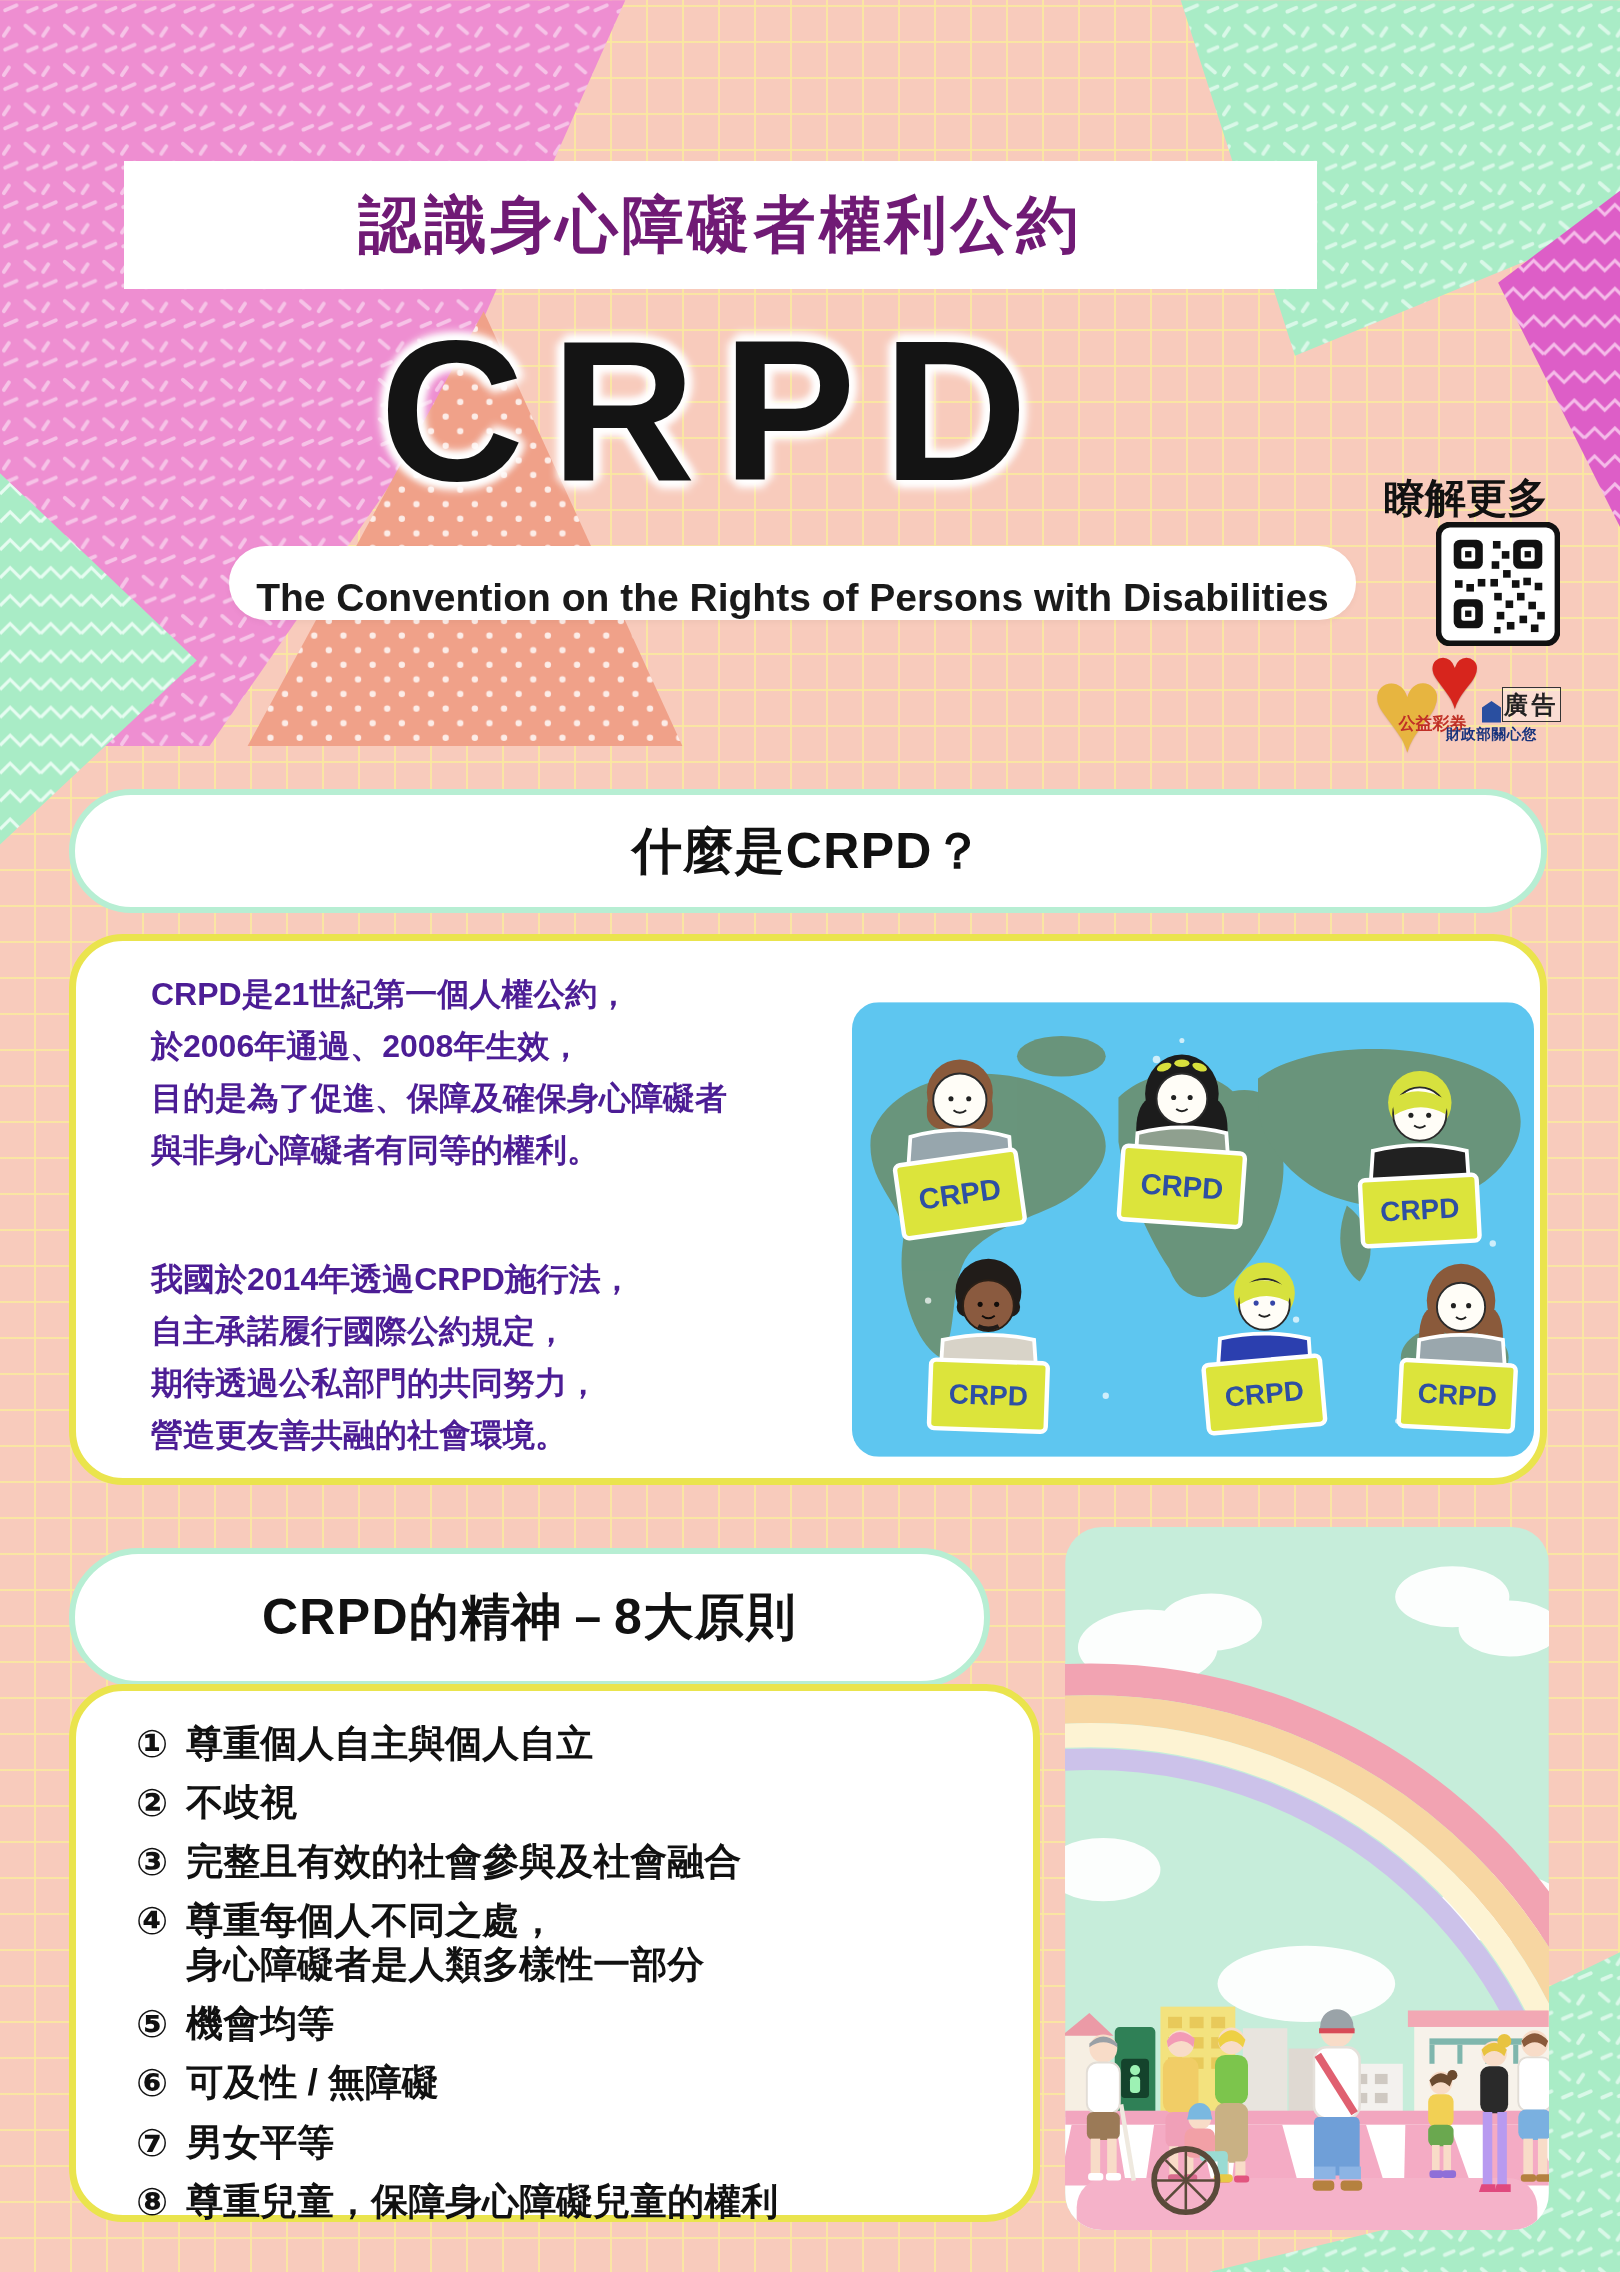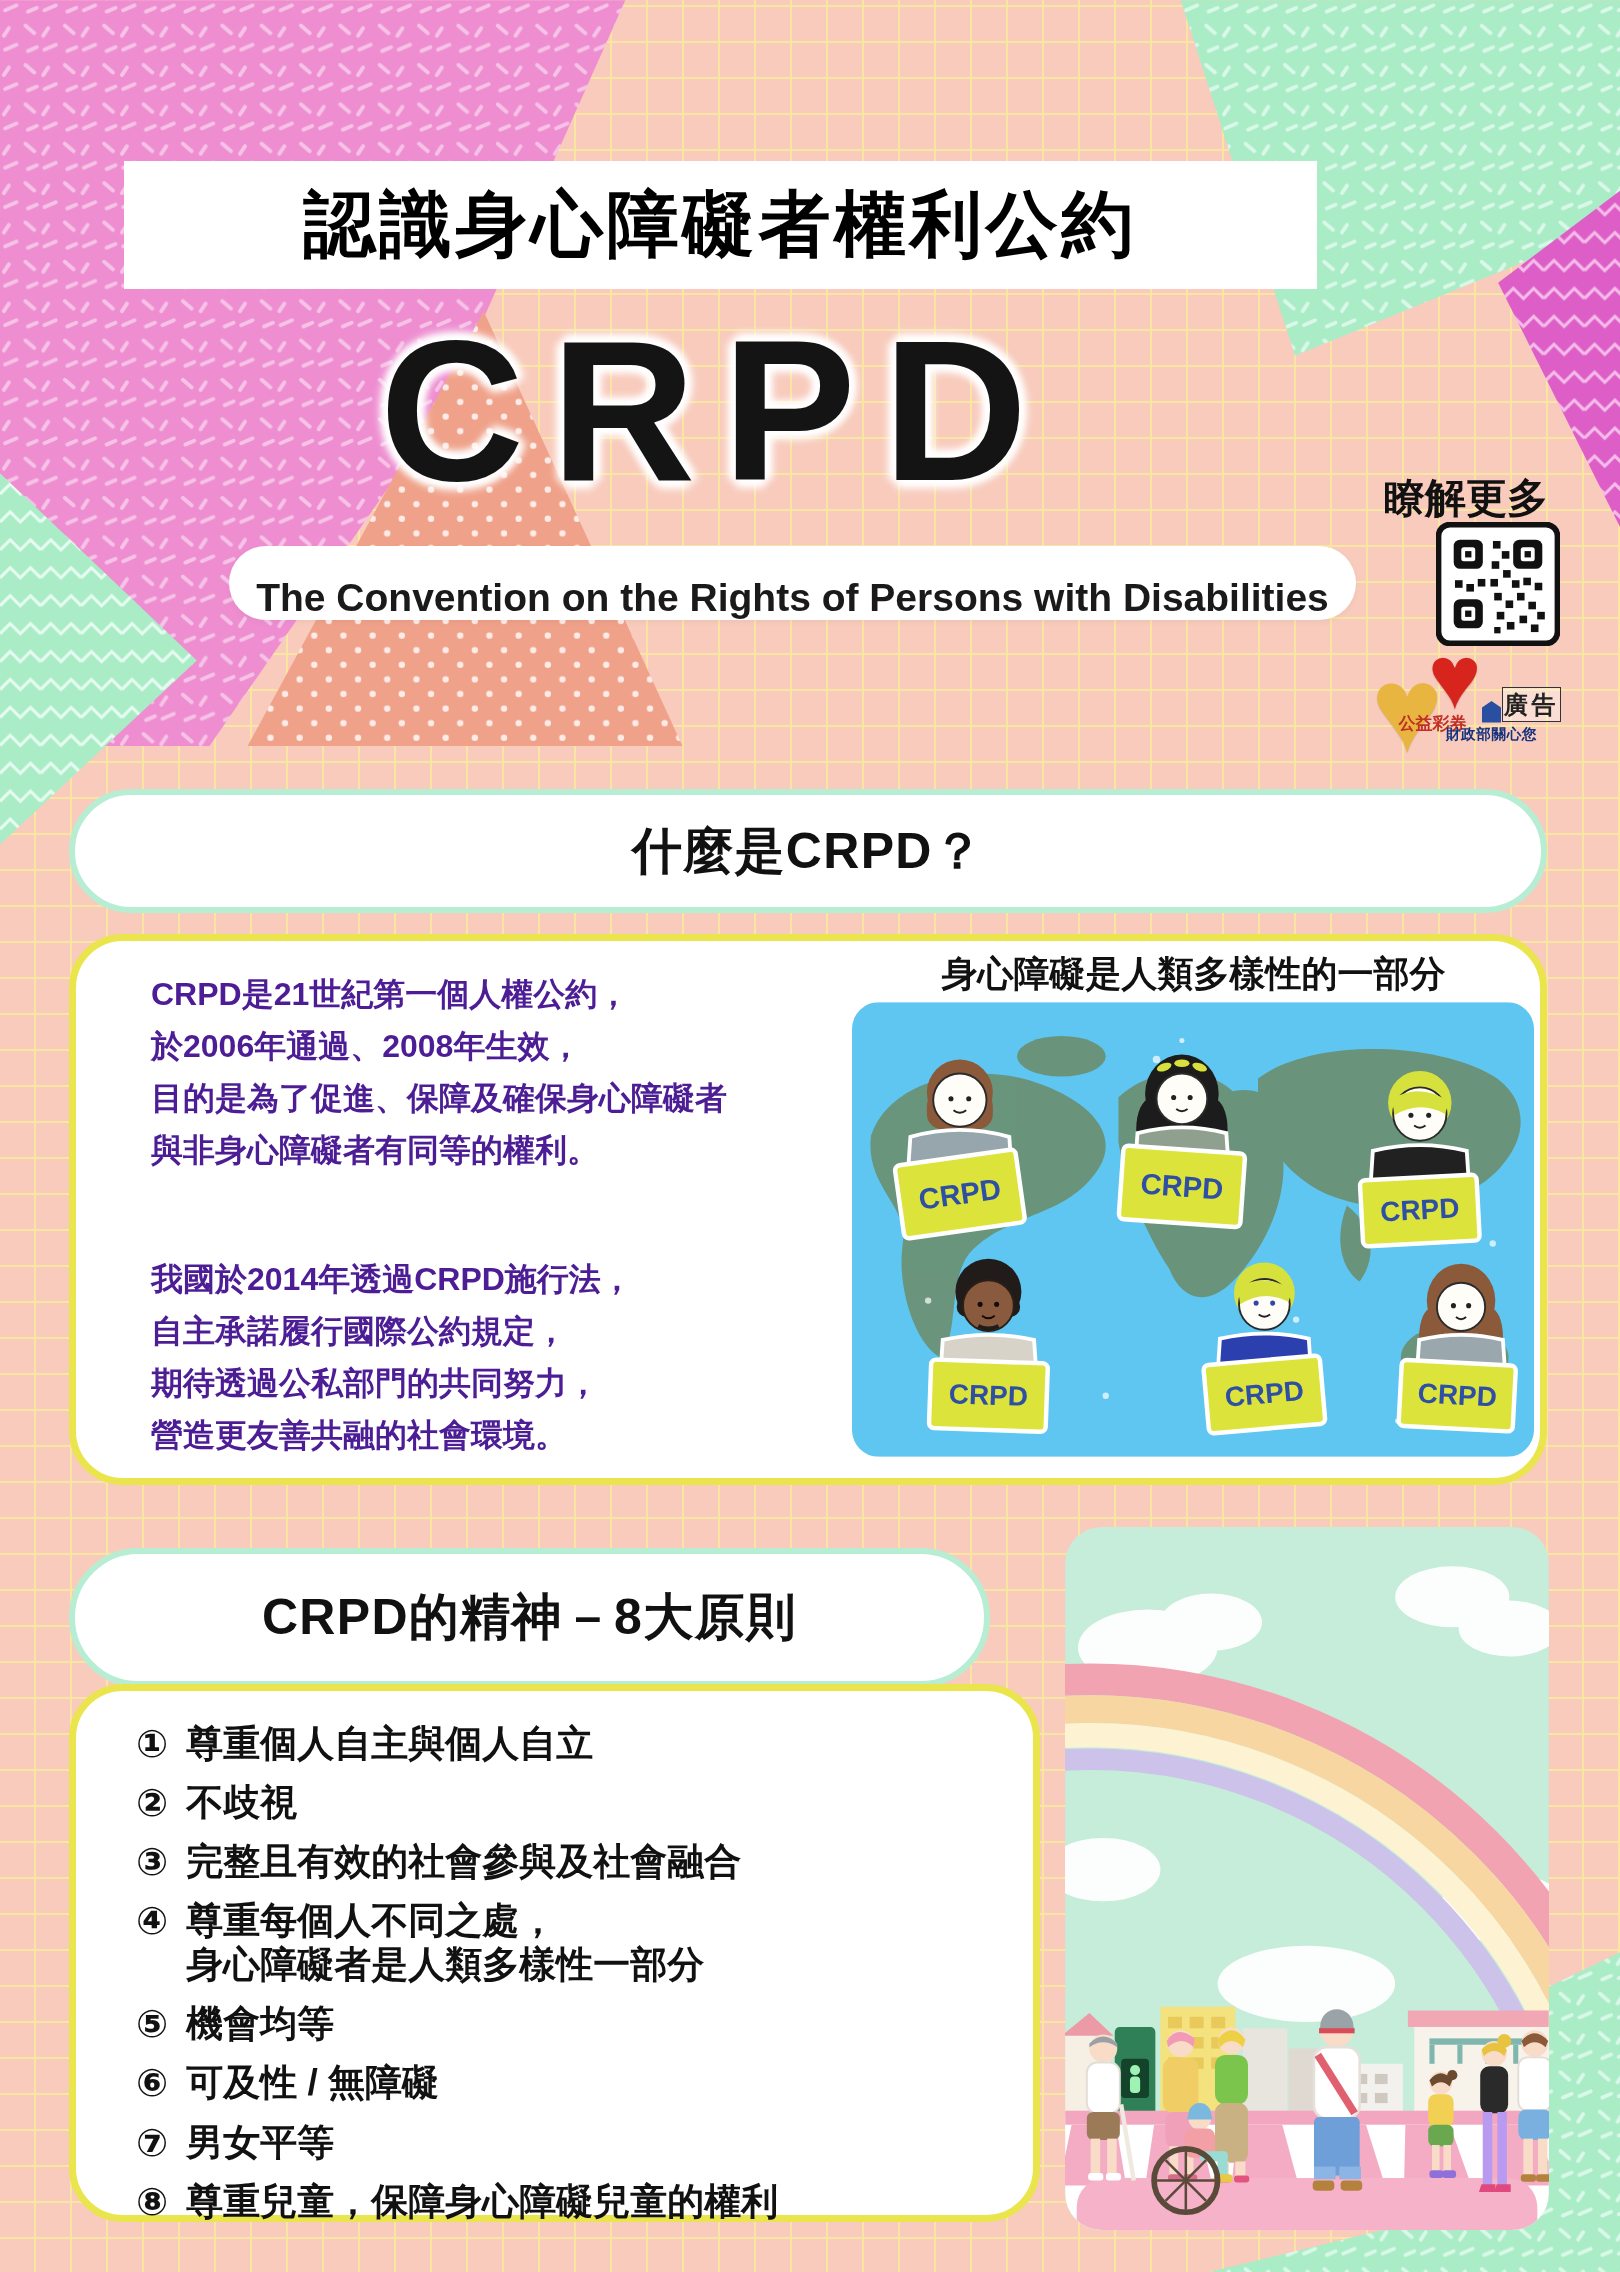--- a/index.html
+++ b/index.html
@@ -9,21 +9,21 @@
     background-image:
       repeating-linear-gradient(90deg, rgba(0,0,0,0) 0 34px, rgba(250,232,160,.9) 34px 36px),
       repeating-linear-gradient(0deg, rgba(0,0,0,0) 0 34px, rgba(250,232,160,.9) 34px 36px);
   }
   .decor{position:absolute;left:0;top:0;z-index:0;}
   .layer{position:absolute;z-index:2;}
 
   
   .title-banner{left:124px;top:161px;width:1193px;height:128px;background:#fff;
     display:flex;align-items:center;justify-content:center;}
-  .title-banner .t{font-size:72px;font-weight:900;color:#000000;letter-spacing:3.8px;white-space:nowrap;}
+  .title-banner .t{font-size:62px;font-weight:900;color:#701a75;letter-spacing:3.8px;white-space:nowrap;}
   .crpd-wordmark{left:355px;top:287px;width:724px;height:248px;display:flex;align-items:center;justify-content:center;
     font-size:200px;font-weight:900;color:#141414;letter-spacing:27px;
     text-shadow:0 0 10.2px #fff,0 0 10.2px #fff,-7.6px 0 9px #fff,7.6px 0 9px #fff,0 -7.6px 9px #fff,0 7.6px 9px #fff;}
   .learn-more{left:1371px;top:471px;width:190px;text-align:center;font-size:41px;font-weight:800;color:#111;}
   .qr-wrap{left:1436px;top:522px;width:124px;height:124px;}
   .subtitle-pill{left:229px;top:546px;width:1127px;height:74px;background:#fff;border-radius:38px;
     display:flex;align-items:flex-end;justify-content:center;box-shadow:0 2.5px 6.3px rgba(0,0,0,.04);}
   .subtitle-pill .s{font-size:39px;font-weight:800;color:#1a1a1a;white-space:pre;}
   .c-red{color:#e8392f;} .c-org{color:#f7941d;} .c-grn{color:#3cb44a;} .c-blu{color:#3a7ede;}
 
@@ -188,21 +188,20 @@
 
   <div class="layer card what-card">
     <div class="prose p1">CRPD是21世紀第一個人權公約，
 於2006年通過、2008年生效，
 目的是為了促進、保障及確保身心障礙者
 與非身心障礙者有同等的權利。</div>
     <div class="prose p2">我國於2014年透過CRPD施行法，
 自主承諾履行國際公約規定，
 期待透過公私部門的共同努力，
 營造更友善共融的社會環境。</div>
-    <div class="illus-caption">身心障礙是人類多樣性的一部分</div>
 
     <div class="map-illus">
       <svg width="682" height="455" viewBox="0 0 1075 716">
         <rect width="1075" height="716" fill="#5ec6f0"></rect>
         <g fill="#6a9377" opacity="0.96">
           <path d="M30,210 C60,120 200,90 300,130 C380,160 420,210 390,260 C340,340 250,330 190,390 C150,430 170,520 140,560 C100,540 70,450 80,380 C90,320 20,290 30,210 Z"></path>
           <ellipse cx="330" cy="85" rx="70" ry="32"></ellipse>
           <path d="M420,150 C470,100 560,100 600,140 C650,130 680,160 670,200 C700,280 660,380 600,440 C560,480 520,470 500,420 C460,360 430,280 420,220 Z"></path>
           <path d="M640,120 C720,60 900,60 1000,110 C1060,140 1070,200 1030,250 C980,320 860,340 770,310 C700,290 640,220 640,160 Z"></path>
           <path d="M780,320 C820,350 830,400 800,440 C770,420 760,370 780,320 Z"></path>

